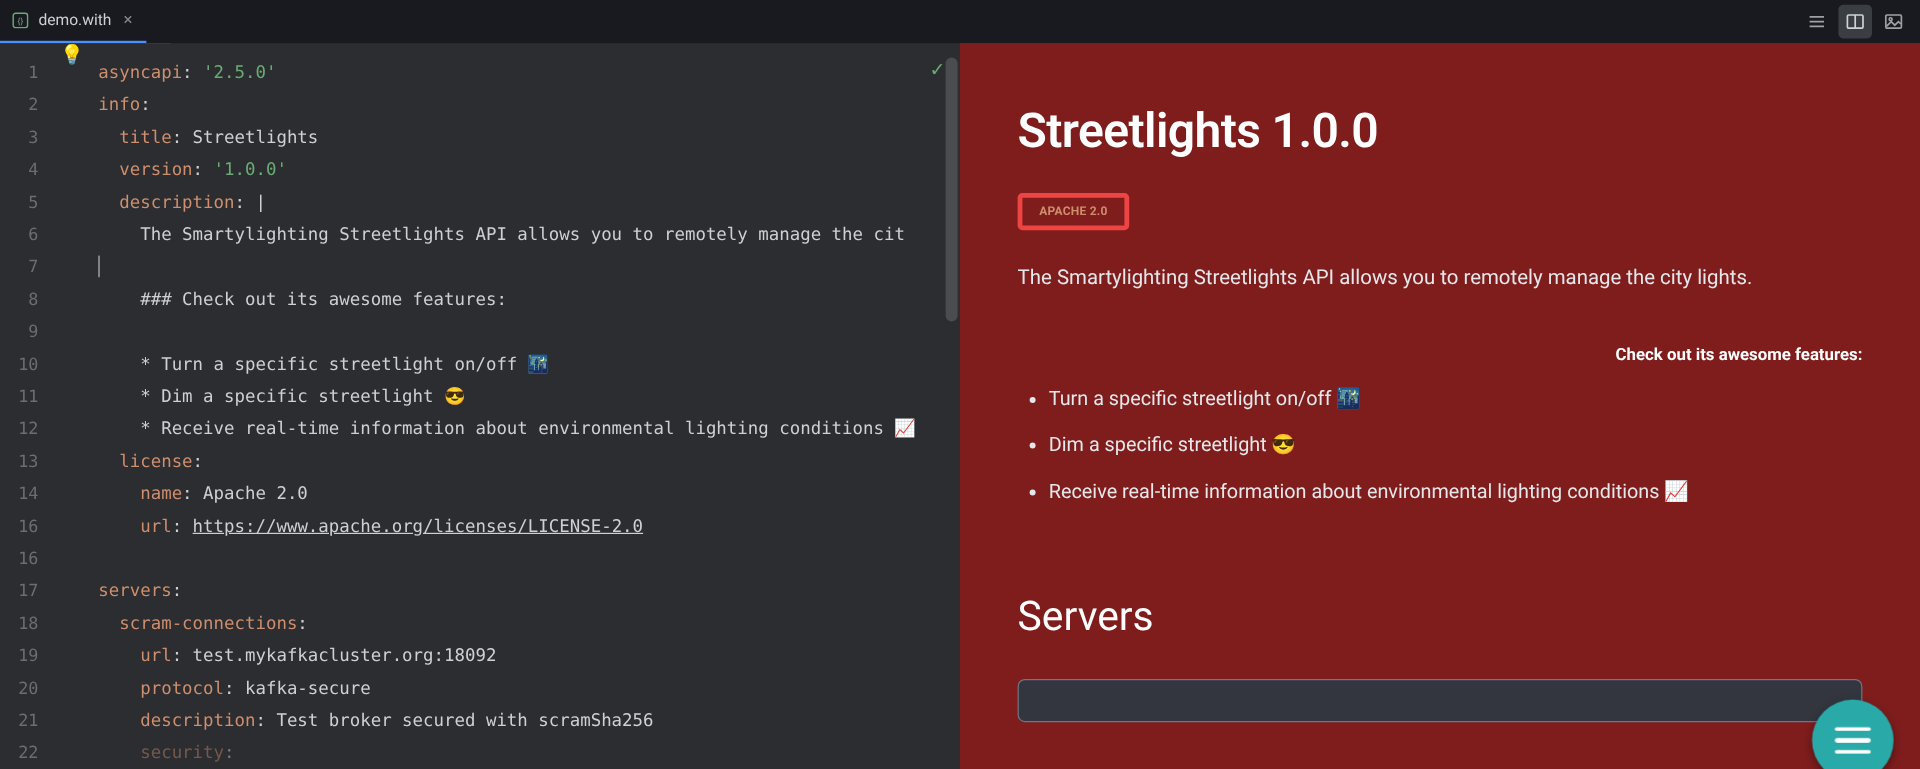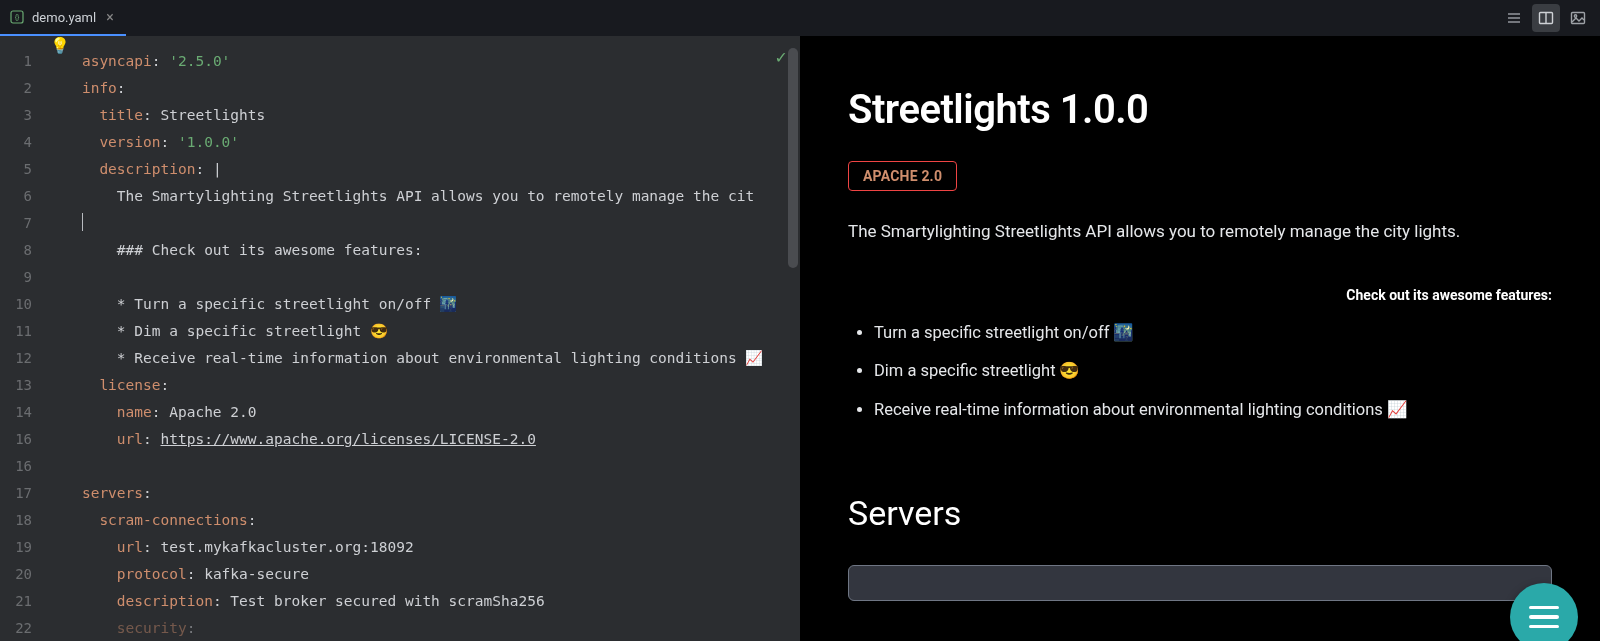--- a/index.html
+++ b/index.html
@@ -13,36 +13,36 @@
   .top-right { position: absolute; right: 8px; top: 0; height: 36px; display: flex; align-items: center; gap: 4px; }
   .top-right .icon-btn { width: 28px; height: 28px; display: flex; align-items: center; justify-content: center; color: #9da1a6; border-radius: 4px; cursor: pointer; }
   .top-right .icon-btn.active { background: #3a3d42; color: #cfd2d6; }
   
   
   .progress-line { position: absolute; top: 36px; left: 0; width: 142px; height: 3px; background: #3d7eff; }
   
   
   .split { display: flex; height: calc(100% - 36px); position: absolute; top: 36px; left: 0; right: 0; bottom: 0; }
   .editor-pane { width: 800px; background: #2b2d30; position: relative; display: flex; }
-  .preview-pane { flex: 1; background: #000000; overflow-y: auto; padding: 50px 48px 40px 48px; color: #e9eaed; position: relative; }
+  .preview-pane { flex: 1; background: #7f1d1d; overflow-y: auto; padding: 50px 48px 40px 48px; color: #e9eaed; position: relative; }
   
   
   .gutter { width: 50px; padding-top: 12px; text-align: right; color: #6b6d70; font-family: "SF Mono", Menlo, Consolas, monospace; font-size: 14px; line-height: 27px; user-select: none; }
   .gutter .ln { padding-right: 18px; }
   .code { flex: 1; padding: 12px 12px 0 12px; font-family: "SF Mono", Menlo, Consolas, monospace; font-size: 14.5px; line-height: 27px; white-space: pre; color: #ced0d4; overflow: hidden; }
   .tok-key { color: #cf8e6d; }
   .tok-str { color: #6aab73; }
   .caret { display: inline-block; width: 1.5px; height: 18px; background: #b8bbc0; vertical-align: text-bottom; }
   .check { position: absolute; right: 12px; top: 12px; color: #6aab73; font-size: 16px; }
   .editor-scrollbar { position: absolute; right: 2px; top: 12px; width: 10px; height: 220px; background: #4a4c50; border-radius: 5px; }
   
   
   .preview-pane h1 { font-size: 40px; font-weight: 600; margin-bottom: 28px; color: #fff; letter-spacing: -0.5px; }
   .badges { display: flex; gap: 10px; margin-bottom: 28px; }
-  .badge { border: 1px solid #ef4444; color: #cf8e6d; padding: 6px 14px; border-radius: 4px; font-size: 14px; font-weight: 700; letter-spacing: 0.2px; text-transform: uppercase; }
+  .badge { border: 4px solid #ef4444; color: #cf8e6d; padding: 6px 14px; border-radius: 4px; font-size: 10px; font-weight: 700; letter-spacing: 0.2px; text-transform: uppercase; }
   .preview-pane .desc { font-size: 17px; line-height: 1.5; color: #e5e7ea; margin-bottom: 42px; }
   .preview-pane h3 { font-size: 14px; font-weight: 700; margin-bottom: 18px; color: #fff; text-align: right; }
   .preview-pane ul { list-style: disc; padding-left: 26px; margin-bottom: 70px; }
   .preview-pane ul li { font-size: 16.5px; line-height: 1.5; margin-bottom: 14px; color: #e5e7ea; }
   .preview-pane h2 { font-size: 34px; font-weight: 400; color: #fff; margin-bottom: 32px; }
   .server-card { border: 1px solid #6f7684; border-radius: 6px; height: 36px; background: #33363f; }
   
   
   .fab { position: absolute; right: 22px; bottom: -10px; width: 68px; height: 68px; border-radius: 50%; background: #2aa9a9; display: flex; flex-direction: column; align-items: center; justify-content: center; gap: 6px; box-shadow: 0 3px 8px rgba(0,0,0,0.4); cursor: pointer; z-index: 10; }
   .fab .bar { width: 30px; height: 3.5px; background: #fff; border-radius: 2px; }
@@ -51,21 +51,21 @@
 <body>
 
 <div class="tab-bar">
   <div class="tab">
     <span class="file-icon">
       <svg width="14" height="14" viewBox="0 0 14 14">
           <rect x="1" y="1" width="12" height="12" rx="2" fill="none" stroke="#6aab73" stroke-width="1.2"></rect>
           <text x="7" y="10" font-size="7" text-anchor="middle" fill="#6aab73">{}</text>
         </svg>
     </span>
-    <span>demo.yaml</span>
+    <span>demo.with</span>
     <span class="close">×</span>
   </div>
   <div class="top-right">
     <div class="icon-btn">
       <svg width="16" height="16" viewBox="0 0 16 16" fill="none" stroke="currentColor" stroke-width="1.4">
           <line x1="2" y1="4" x2="14" y2="4"></line>
           <line x1="2" y1="8" x2="14" y2="8"></line>
           <line x1="2" y1="12" x2="14" y2="12"></line>
         </svg>
     </div>

